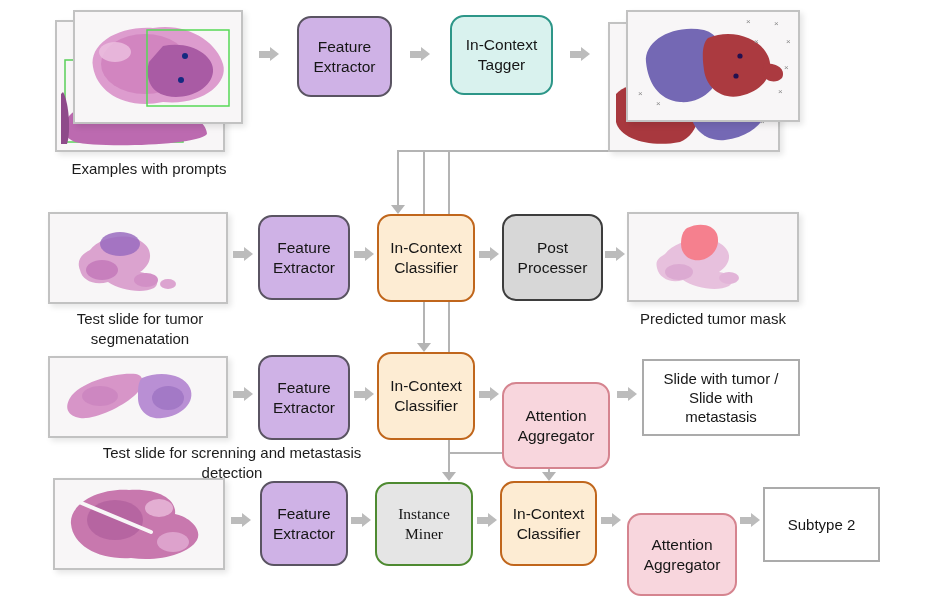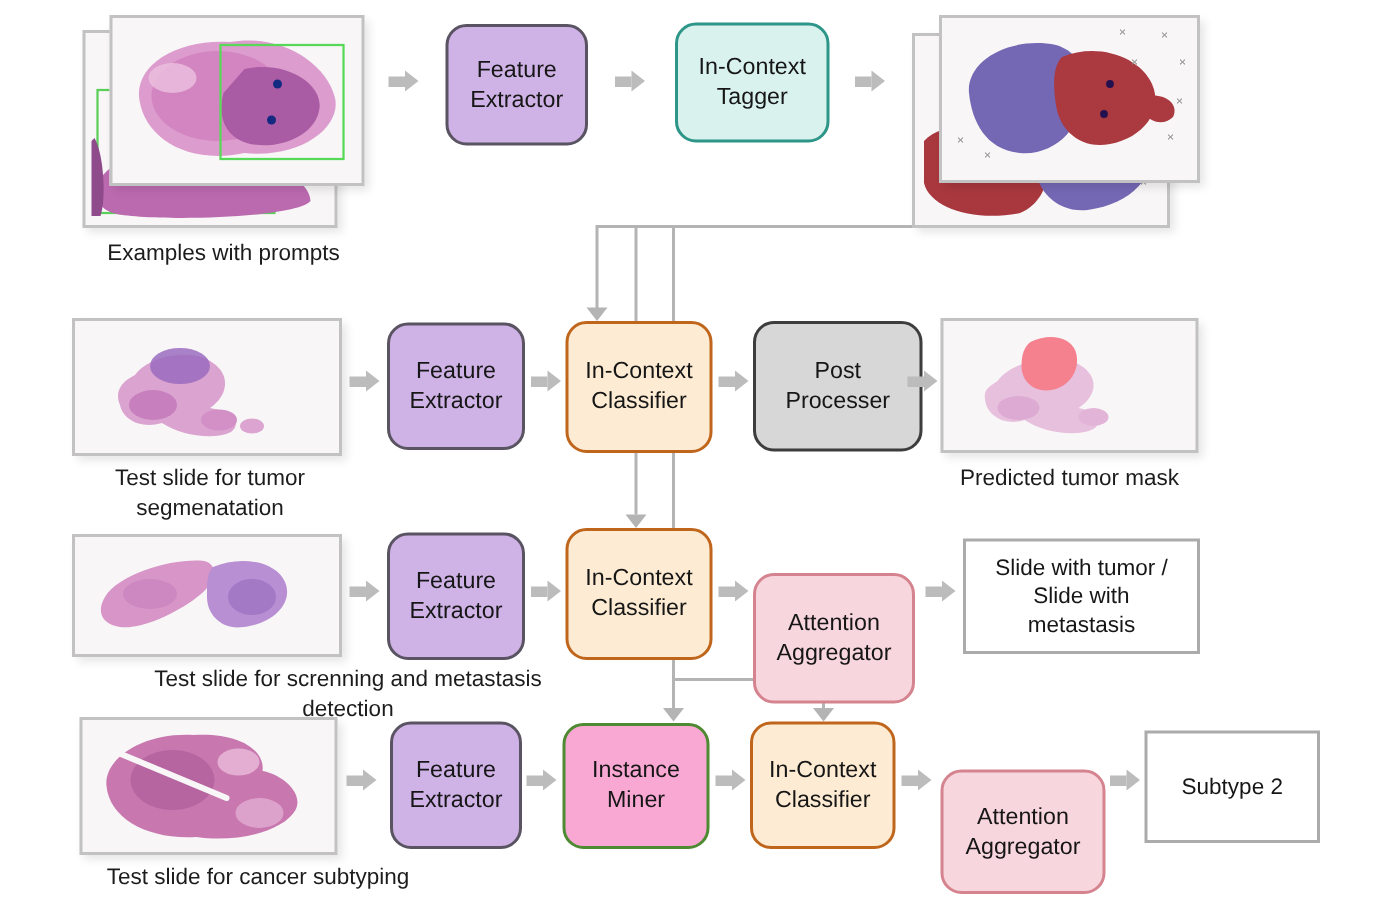--- a/index.html
+++ b/index.html
@@ -11,21 +11,21 @@
   .node{
     position:absolute;box-sizing:border-box;border-radius:14px;
     display:flex;align-items:center;justify-content:center;text-align:center;
     font-size:15.5px;line-height:1.28;white-space:pre-line;z-index:3;color:#161616;
   }
   .purple{background:#cfb2e6;border:2.5px solid #5a5462;}
   .teal{background:#d9f2ee;border:2.5px solid #2d9688;}
   .orange{background:#fdecd3;border:2.5px solid #c0661c;}
   .grayb{background:#d7d7d7;border:2.5px solid #3d3d3d;}
   .pink{background:#f8d6dd;border:2.5px solid #d5848f;margin-top:30px;}
-  .green{background:#f9a8d4;border:2.5px solid #4e8a31;}
+  .green{background:#e5e5e5;border:2.5px solid #4e8a31;font-family:Liberation Serif, serif;}
   .whitebox{background:#ffffff;border:2px solid #ababab;border-radius:0;font-size:15px;}
   
   .caption{
     position:absolute;text-align:center;font-size:15px;line-height:1.32;
     white-space:pre-line;z-index:3;color:#1c1c1c;
   }
   
   .frame{
     position:absolute;box-sizing:border-box;background:#f8f6f7;
     border:2px solid #c2c2c2;z-index:2;box-shadow:3px 3px 6px rgba(0,0,0,0.10);
@@ -127,21 +127,21 @@
   <div class="caption" style="left:30px;top:309px;width:220px;">Test slide for tumor
 segmenatation</div>
 
   <div class="barrow" style="left:233px;top:251px;"></div>
   <div class="node purple" style="left:258px;top:215px;width:92px;height:85px;">Feature
 Extractor</div>
   <div class="barrow" style="left:354px;top:251px;"></div>
   <div class="node orange" style="left:377px;top:214px;width:98px;height:88px;">In-Context
 Classifier</div>
   <div class="barrow" style="left:479px;top:251px;"></div>
-  <div class="node grayb" style="left:502px;top:214px;width:113px;height:87px;">Post
+  <div class="node grayb" style="left:502px;top:214px;width:101px;height:87px;">Post
 Processer</div>
   <div class="barrow" style="left:605px;top:251px;"></div>
 
   <div class="frame" style="left:627px;top:212px;width:172px;height:90px;">
     <svg viewBox="0 0 168 86" preserveAspectRatio="none">
       <path d="M36,40 C46,26 78,20 92,30 C104,38 102,50 90,58 C102,60 108,66 100,72 C88,78 66,74 54,66 C42,70 30,64 28,54 C26,46 30,44 36,40 Z" fill="#e7c0dd"></path>
       <ellipse cx="50" cy="58" rx="14" ry="8" fill="#dcaad2"></ellipse>
       <ellipse cx="100" cy="64" rx="10" ry="6" fill="#e2b4d8"></ellipse>
       <path d="M58,14 C70,8 84,10 88,20 C92,32 84,44 72,46 C60,48 52,40 52,30 C52,22 54,17 58,14 Z" fill="#f5808e"></path>
     </svg>
@@ -175,21 +175,20 @@
 
   <div class="frame" style="left:53px;top:478px;width:172px;height:92px;">
     <svg viewBox="0 0 168 88" preserveAspectRatio="none">
       <path d="M16,44 C14,26 40,8 74,10 C104,8 122,20 120,34 C132,36 148,48 142,60 C134,74 104,82 76,78 C44,80 18,66 16,44 Z" fill="#c878ae"></path>
       <ellipse cx="60" cy="40" rx="28" ry="20" fill="#a85697" opacity="0.55"></ellipse>
       <ellipse cx="104" cy="28" rx="14" ry="9" fill="#e3aed2"></ellipse>
       <ellipse cx="118" cy="62" rx="16" ry="10" fill="#dda2cc"></ellipse>
       <path d="M24,22 L96,52" stroke="#f8f6f7" stroke-width="4" fill="none" stroke-linecap="round"></path>
     </svg>
   </div>
-  <div class="caption" style="left:22px;top:575px;width:300px;">Test slide for cancer subtyping</div>
 
   <div class="barrow" style="left:231px;top:517px;"></div>
   <div class="node purple" style="left:260px;top:481px;width:88px;height:85px;">Feature
 Extractor</div>
   <div class="barrow" style="left:351px;top:517px;"></div>
   <div class="node green" style="left:375px;top:482px;width:98px;height:84px;">Instance
 Miner</div>
   <div class="barrow" style="left:477px;top:517px;"></div>
   <div class="node orange" style="left:500px;top:481px;width:97px;height:85px;">In-Context
 Classifier</div>

